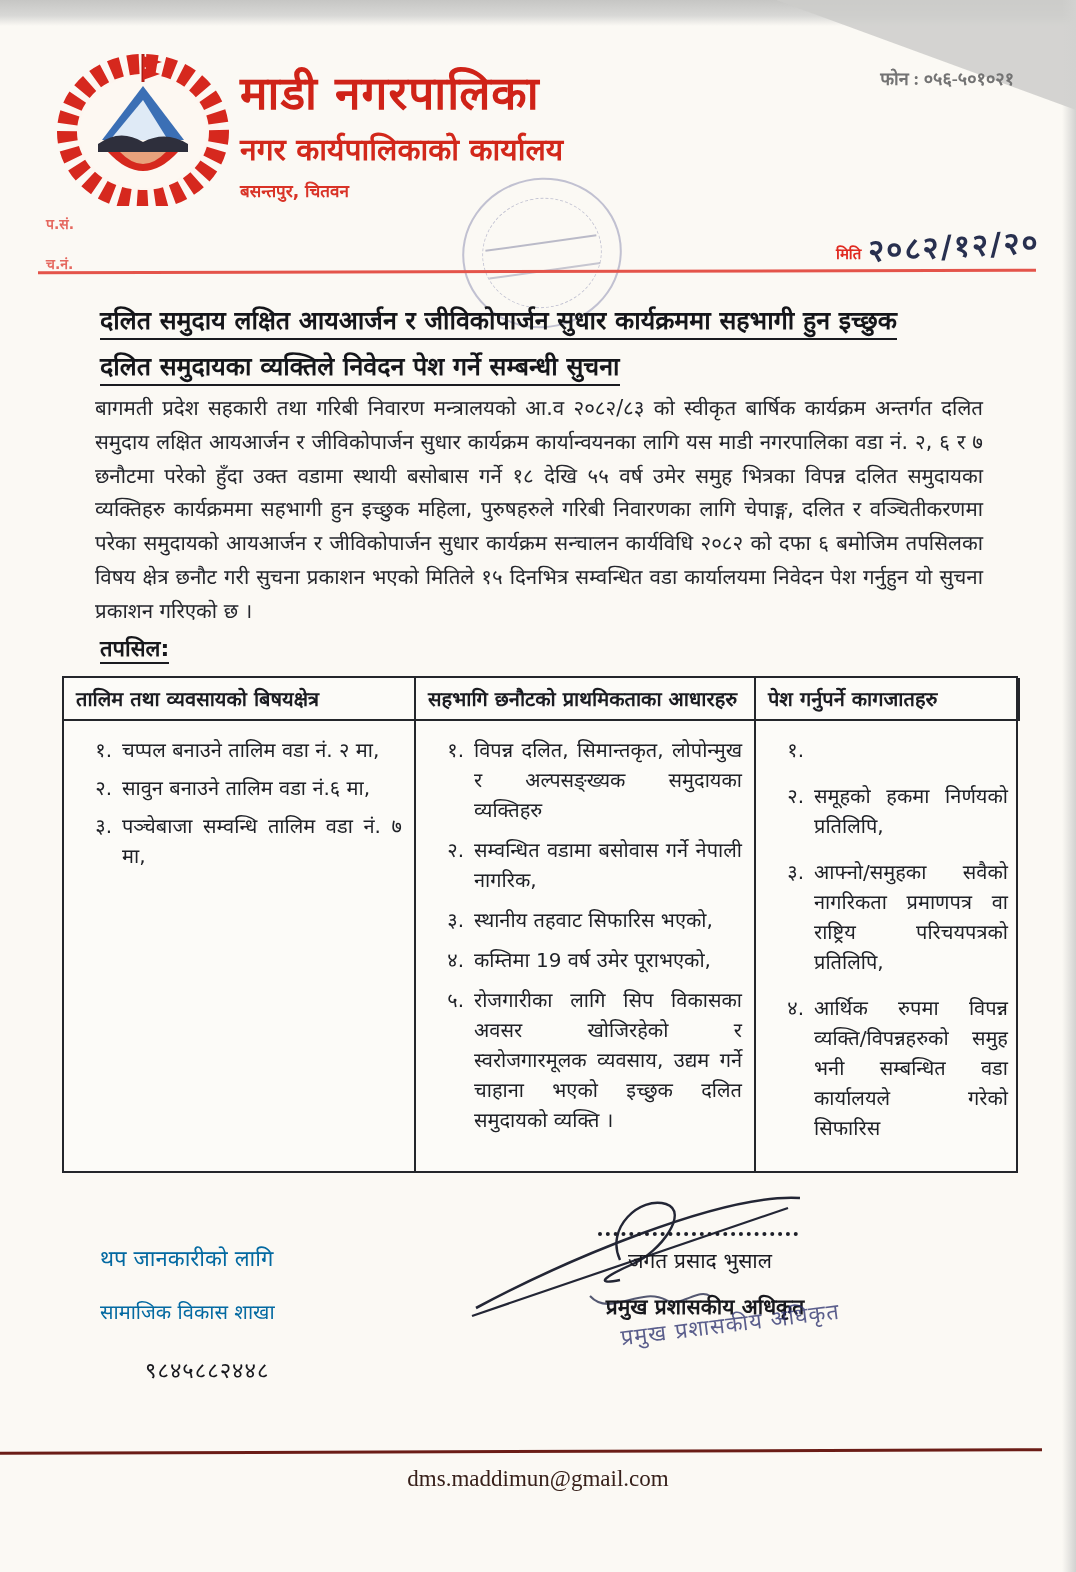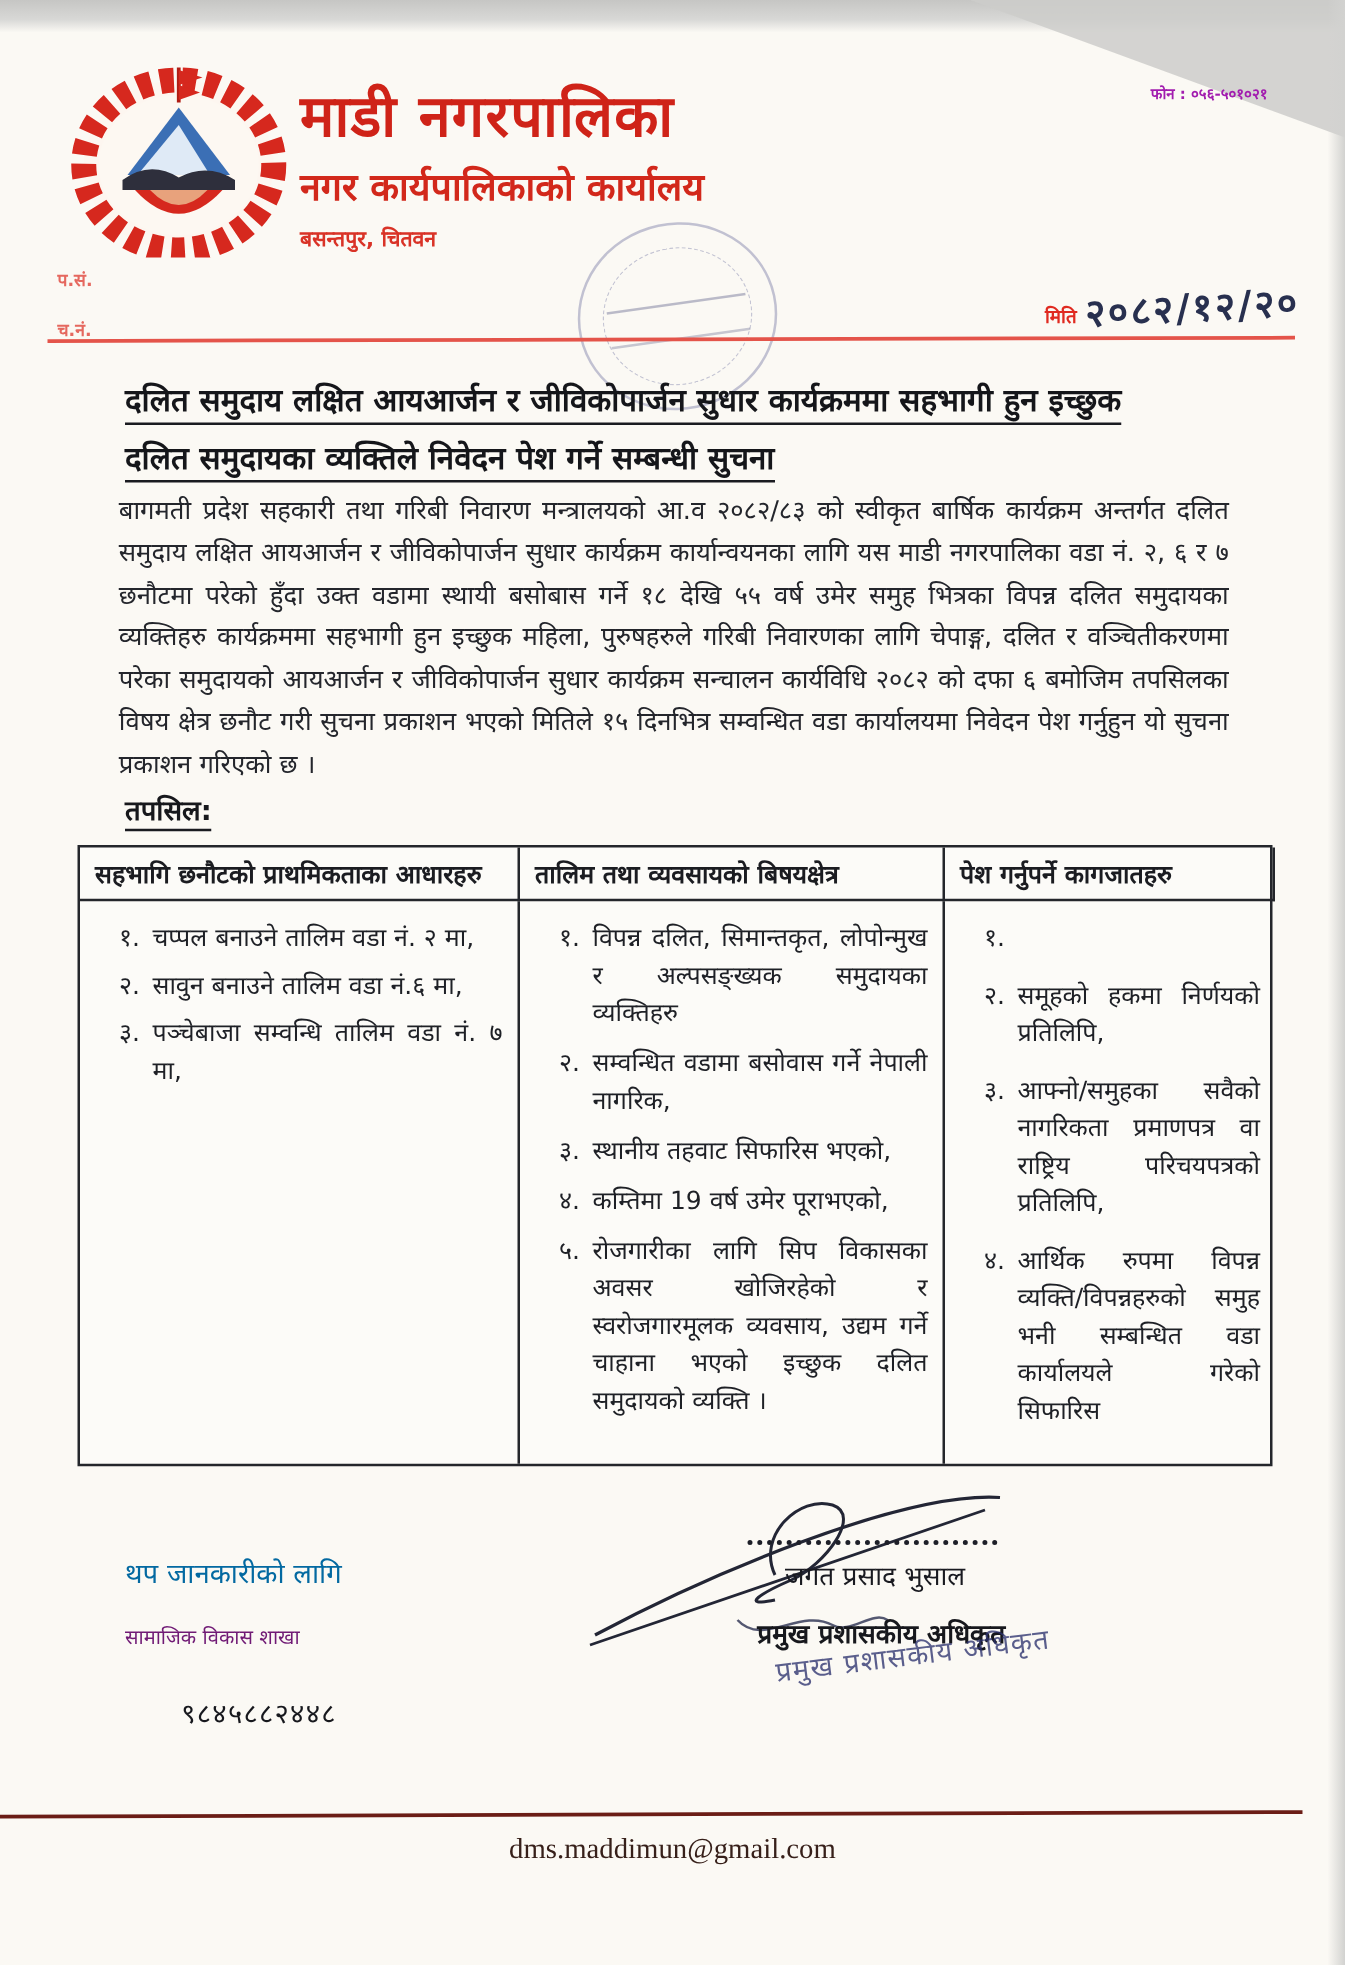--- a/index.html
+++ b/index.html
@@ -15,21 +15,21 @@
   .scan-right  { position:absolute; right:0; top:0; width:14px; height:100%;
                  background:linear-gradient(270deg,#d2d2d0,rgba(210,210,208,0)); }
 
   
   .logo { position:absolute; left:50px; top:48px; width:186px; height:158px; }
   .head-center { position:absolute; left:240px; top:60px; width:560px; color:#cf2318; }
   .muni  { font-size:46px; font-weight:bold; letter-spacing:1px; color:#cf2318; }
   .office{ font-size:30px; font-weight:bold; margin-top:6px; color:#d2281b; }
   .addr  { font-size:17px; font-weight:bold; margin-top:10px; color:#d93327; }
   .prov  { font-size:17px; font-weight:bold; margin-top:4px; color:#d93327; }
-  .phone { position:absolute; right:62px; top:66px; font-size:12px; font-weight:bold; color:#a21caf; }
+  .phone { position:absolute; right:62px; top:66px; font-size:18px; font-weight:bold; color:#737373;font-family:Liberation Serif, serif; }
   .refno { position:absolute; left:46px; top:214px; font-size:14px; font-weight:bold; color:#e0453a; opacity:.8; }
   .dispno{ position:absolute; left:46px; top:254px; font-size:14px; font-weight:bold; color:#e0453a; opacity:.8; }
   .date-row { position:absolute; right:36px; top:224px; white-space:nowrap; }
   .date-label { font-size:15px; font-weight:bold; color:#e02a20; vertical-align:middle; }
   .date-hand  { display:inline-block; font-size:31px; font-weight:600; color:#28304f;
                 transform:rotate(-3deg); letter-spacing:2px; margin-left:2px; }
   .head-rule { position:absolute; left:38px; top:270px; width:998px; height:3px; background:#e4544a; transform:rotate(-.15deg); }
 
   .head-stamp { position:absolute; left:462px; top:178px; width:160px; height:150px;
                 border:2px solid rgba(58,64,128,.30); border-radius:50%; transform:rotate(-12deg); }
@@ -64,21 +64,21 @@
   .sig-dots { position:absolute; left:598px; top:1232px; width:200px; border-bottom:4px dotted #1d1f28; }
   .sig-name { position:absolute; left:560px; top:1246px; width:280px; text-align:center;
               font-size:21px; color:#191a20; }
   .sig-title { position:absolute; left:545px; top:1292px; width:320px; text-align:center;
                font-size:21px; font-weight:bold; color:#17181d; }
   .sig-stamp { position:absolute; left:560px; top:1308px; width:340px; text-align:center;
                font-size:22px; color:rgba(45,50,110,.78); transform:rotate(-7deg); letter-spacing:1px; }
 
   
   .contact1 { position:absolute; left:100px; top:1242px; font-size:22px; color:#0369a1; }
-  .contact2 { position:absolute; left:100px; top:1298px; font-size:16px; color:#701a75; }
+  .contact2 { position:absolute; left:100px; top:1298px; font-size:20px; color:#0369a1; }
   .contact3 { position:absolute; left:100px; top:1354px; font-size:22px; color:#17181d; letter-spacing:1px;margin-left:45px; }
 
   
   .foot-rule { position:absolute; left:0; top:1450px; width:1042px; height:3px; background:#6b1d16; transform:rotate(-.2deg); }
   .foot-mail { position:absolute; left:0; top:1466px; width:1076px; text-align:center;
                font-family:"Liberation Serif","DejaVu Serif",serif; font-size:23px; color:#37201a; }
 </style>
 </head>
 <body>
 
@@ -124,22 +124,22 @@
     <span>दलित समुदायका व्यक्तिले निवेदन पेश गर्ने सम्बन्धी सुचना</span>
   </div>
 
   <div class="body-par">बागमती प्रदेश सहकारी तथा गरिबी निवारण मन्त्रालयको आ.व २०८२/८३ को स्वीकृत बार्षिक कार्यक्रम अन्तर्गत दलित समुदाय लक्षित आयआर्जन र जीविकोपार्जन सुधार कार्यक्रम कार्यान्वयनका लागि यस माडी नगरपालिका वडा नं. २, ६ र ७ छनौटमा परेको हुँदा उक्त वडामा स्थायी बसोबास गर्ने १८ देखि ५५ वर्ष उमेर समुह भित्रका विपन्न दलित समुदायका व्यक्तिहरु कार्यक्रममा सहभागी हुन इच्छुक महिला, पुरुषहरुले गरिबी निवारणका लागि चेपाङ्ग, दलित र वञ्चितीकरणमा परेका समुदायको आयआर्जन र जीविकोपार्जन सुधार कार्यक्रम सन्चालन कार्यविधि २०८२ को दफा ६ बमोजिम तपसिलका विषय क्षेत्र छनौट गरी सुचना प्रकाशन भएको मितिले १५ दिनभित्र सम्वन्धित वडा कार्यालयमा निवेदन पेश गर्नुहुन यो सुचना प्रकाशन गरिएको छ ।</div>
 
   <div class="tapasil">
     <span>तपसिल:</span>
   </div>
 
   <div class="tbl">
+    <div class="th">तालिम तथा व्यवसायको बिषयक्षेत्र</div>
     <div class="th">सहभागि छनौटको प्राथमिकताका आधारहरु</div>
-    <div class="th">तालिम तथा व्यवसायको बिषयक्षेत्र</div>
     <div class="th">पेश गर्नुपर्ने कागजातहरु</div>
 
     <div class="td c1">
       <div class="item">
           <span class="num">१.</span>
           <span class="txt">चप्पल बनाउने तालिम वडा नं. २ मा,</span>
         </div>
       <div class="item">
           <span class="num">२.</span>
           <span class="txt">सावुन बनाउने तालिम वडा नं.६ मा,</span>

